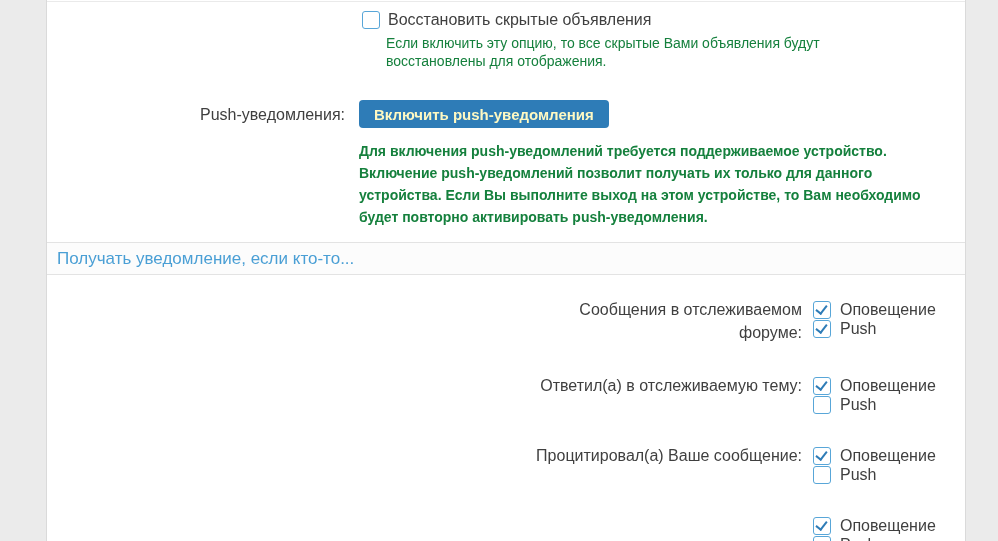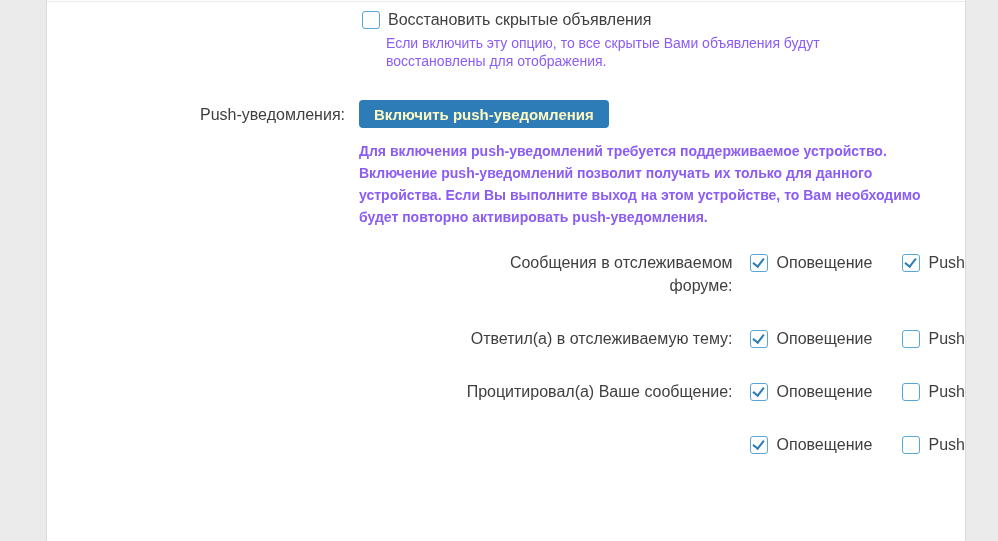--- a/index.html
+++ b/index.html
@@ -28,21 +28,21 @@
     border:1px solid #58a6d8; border-radius:3px; background:#fff;
     margin-top:1px; cursor:pointer;
   }
   .checkbox.checked::after {
     content:""; position:absolute; left:4px; top:1px;
     width:5px; height:9px;
     border-right:2px solid #2e7cb7; border-bottom:2px solid #2e7cb7;
     transform:rotate(38deg);
   }
   .cb-text { margin-left:8px; font-size:16px; line-height:19px; }
-  .hint { color:#8b5cf6; font-size:14px; line-height:18px; }
+  .hint { color:#15803d; font-size:14px; line-height:18px; }
   .hint-restore { margin-left:339px; margin-top:5px; max-width:535px; }
   .field { display:flex; margin-top:30px; }
   .field-label { width:298px; flex:none; text-align:right; font-size:16px; line-height:20px; padding-top:5px; }
   .field-control { margin-left:14px; }
   .btn-primary {
     display:inline-block; background:#2e7cb7; color:#fef9c3; border:none;
     border-radius:4px; height:28px; padding:0 15px;
     font-family:"Liberation Sans","DejaVu Sans",sans-serif;
     font-size:15px; font-weight:600; cursor:pointer;
   }
@@ -51,21 +51,21 @@
   .section-header {
     margin-top:14px; height:31px; line-height:31px; padding-left:10px;
     border-top:1px solid #e3e3e3; border-bottom:1px solid #e3e3e3;
     background:#fcfcfc; color:#4a9fd5; font-size:17px;
   }
   .section-notify { padding-top:23px; }
   .notify-row { display:flex; align-items:flex-start;justify-content:flex-end; }
   .notify-row + .notify-row { margin-top:30px; }
   .row-label { width:312px; flex:none; box-sizing:border-box; text-align:right; font-size:16px; line-height:23px; }
   .notify-row:first-child .row-label { padding-left:70px; }
-  .groups { display:flex; margin-left:17px; margin-top:2px; }
+  .groups { display:flex; margin-left:11px; margin-top:2px;flex-direction:column; }
   .group { display:flex; align-items:center; cursor:pointer; }
   .group-alert { width:152px; }
   .cb-text2 { margin-left:9px; font-size:16px; line-height:19px; }
 </style>
 </head>
 <body>
 
 <div class="panel">
   <div class="top-hairline"></div>
 
@@ -80,20 +80,23 @@
     <div class="field">
       <div class="field-label">Push-уведомления:</div>
       <div class="field-control">
         <button class="btn-primary">Включить push-уведомления</button>
         <div class="hint hint-push">Для включения push-уведомлений требуется поддерживаемое устройство. Включение push-уведомлений позволит получать их только для данного устройства. Если Вы выполните выход на этом устройстве, то Вам необходимо будет повторно активировать push-уведомления.</div>
       </div>
     </div>
 
   </div>
 
+  <div class="section-header">
+    <span>Получать уведомление, если кто-то...</span>
+  </div>
 
   <div class="section-notify" id="notify-rows">
       <div class="notify-row">
     <div class="row-label">Сообщения в отслеживаемом форуме:</div>
     <div class="groups">
       <label class="group group-alert">
         <span class="checkbox checked"></span>
         <span class="cb-text2">Оповещение</span>
       </label>
       <label class="group">

